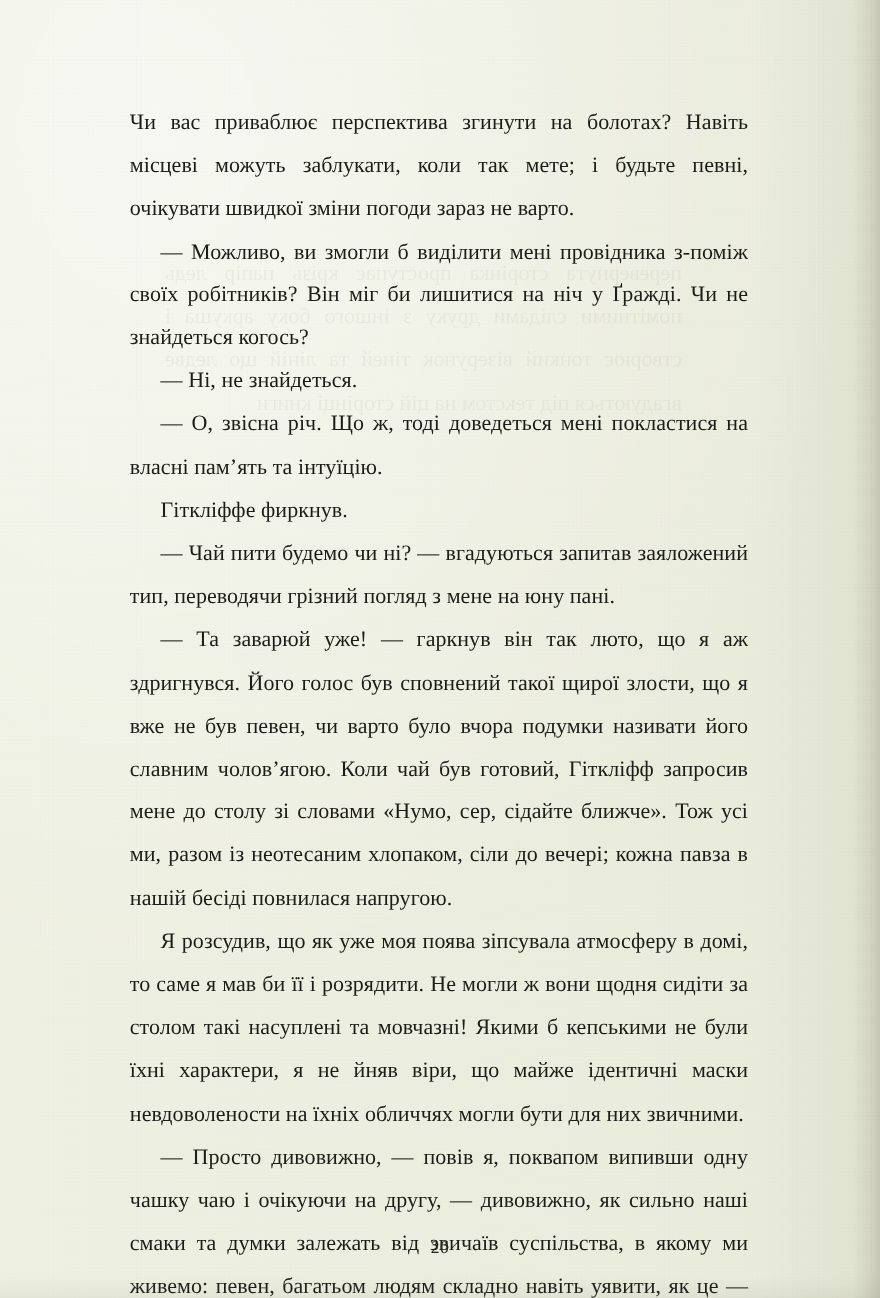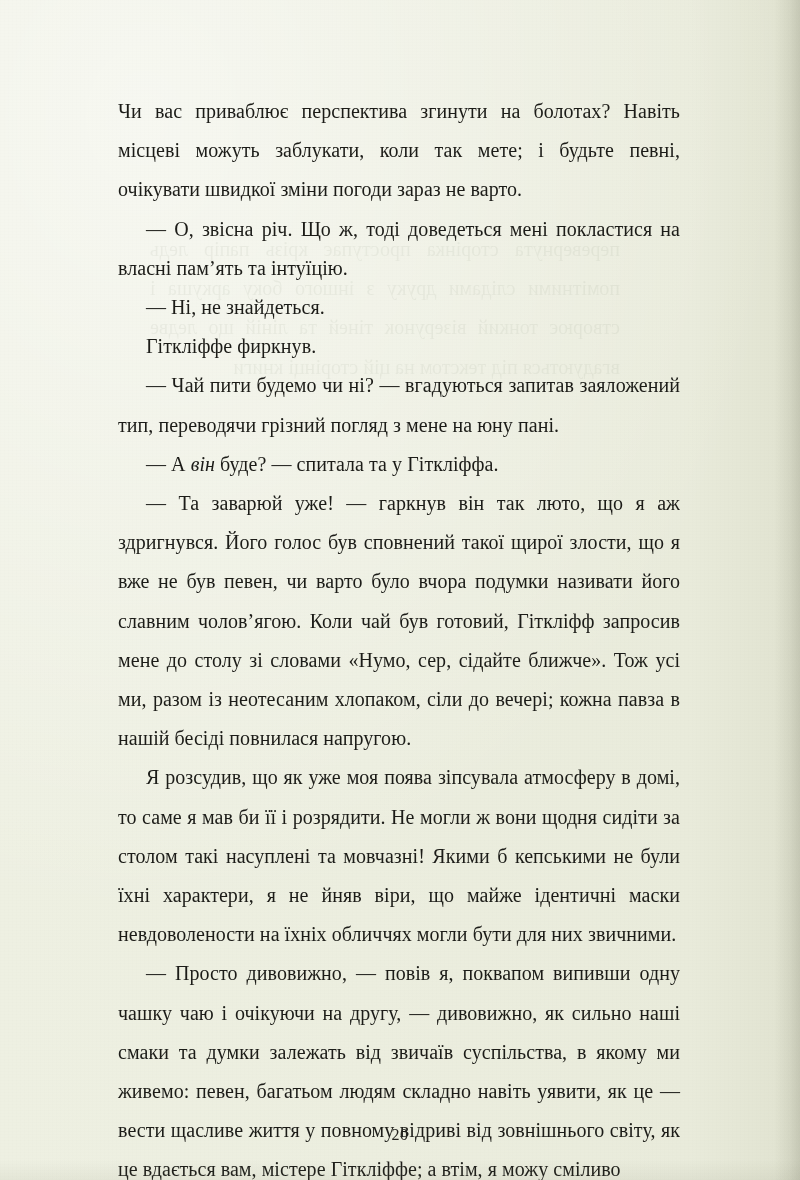--- a/index.html
+++ b/index.html
@@ -110,30 +110,30 @@
 
 <div id="page-sheet">
   <div id="paper-grain"></div>
 
   <div id="showthrough">перевернута сторінка проступає крізь папір ледь помітними слідами друку з іншого боку аркуша і створює тонкий візерунок тіней та ліній що ледве вгадуються під текстом на цій сторінці книги</div>
 
   <div id="text-column">
 
     <p class="para">Чи вас приваблює перспектива згинути на болотах? Навіть місцеві можуть заблукати, коли так мете; і будьте певні, очікувати швидкої зміни погоди зараз не варто.</p>
 
+    <p class="para indent">— Можливо, ви змогли б виділити мені провідника з-поміж своїх робітників? Він міг би лишитися на ніч у Ґражді. Чи не знайдеться когось?</p>
+
+    <p class="para indent">— Ні, не знайдеться.</p>
 
     <p class="para indent">— О, звісна річ. Що ж, тоді доведеться мені покластися на власні пам’ять та інтуїцію.</p>
-
-    <p class="para indent">— Ні, не знайдеться.</p>
 
     <p class="para indent">Гіткліффе фиркнув.</p>
 
     <p class="para indent">— Чай пити будемо чи ні? — вгадуються запитав заяложений тип, переводячи грізний погляд з мене на юну пані.</p>
 
-    <p class="para indent"><span>— А </span><em>він</em><span> буде? — спитала та у Гіткліффа.</span></p>
 
     <p class="para indent">— Та заварюй уже! — гаркнув він так люто, що я аж здригнувся. Його голос був сповнений такої щирої злости, що я вже не був певен, чи варто було вчора подумки називати його славним чолов’ягою. Коли чай був готовий, Гіткліфф запросив мене до столу зі словами «Нумо, сер, сідайте ближче». Тож усі ми, разом із неотесаним хлопаком, сіли до вечері; кожна павза в нашій бесіді повнилася напругою.</p>
 
     <p class="para indent">Я розсудив, що як уже моя поява зіпсувала атмосферу в домі, то саме я мав би її і розрядити. Не могли ж вони щодня сидіти за столом такі насуплені та мовчазні! Якими б кепськими не були їхні характери, я не йняв віри, що майже ідентичні маски невдоволености на їхніх обличчях могли бути для них звичними.</p>
 
     <p class="para indent">— Просто дивовижно, — повів я, поквапом випивши одну чашку чаю і очікуючи на другу, — дивовижно, як сильно наші смаки та думки залежать від звичаїв суспільства, в якому ми живемо: певен, багатьом людям складно навіть уявити, як це — вести щасливе життя у повному відриві від зовнішнього світу, як це вдається вам, містере Гіткліффе; а втім, я можу сміливо</p>
 
   </div>
 
   <div id="page-number">20</div>

